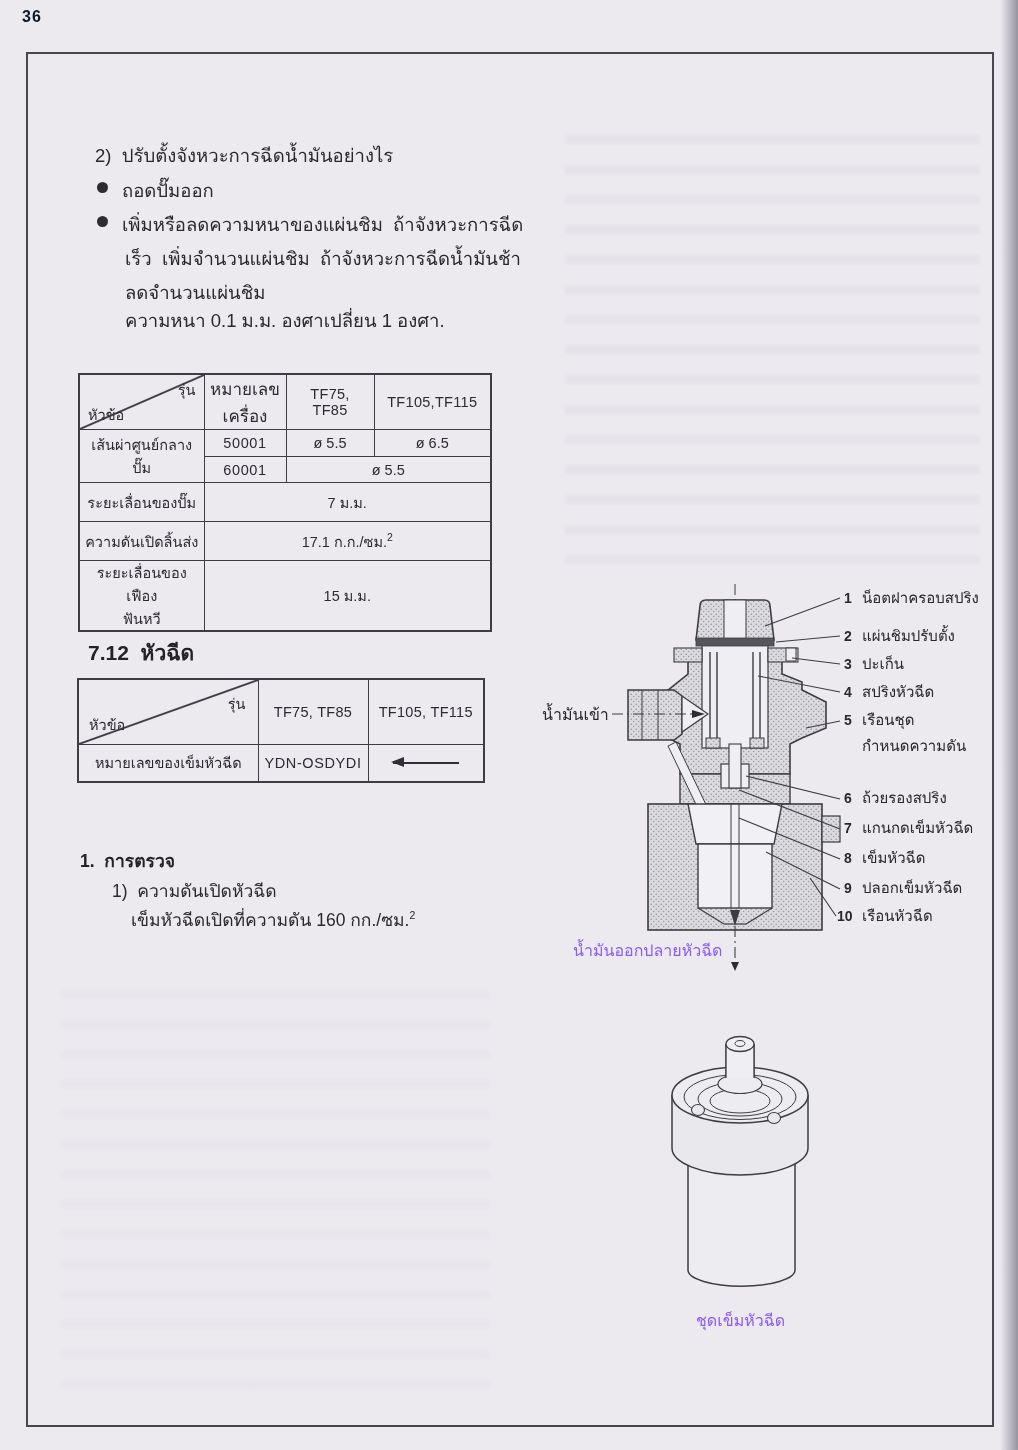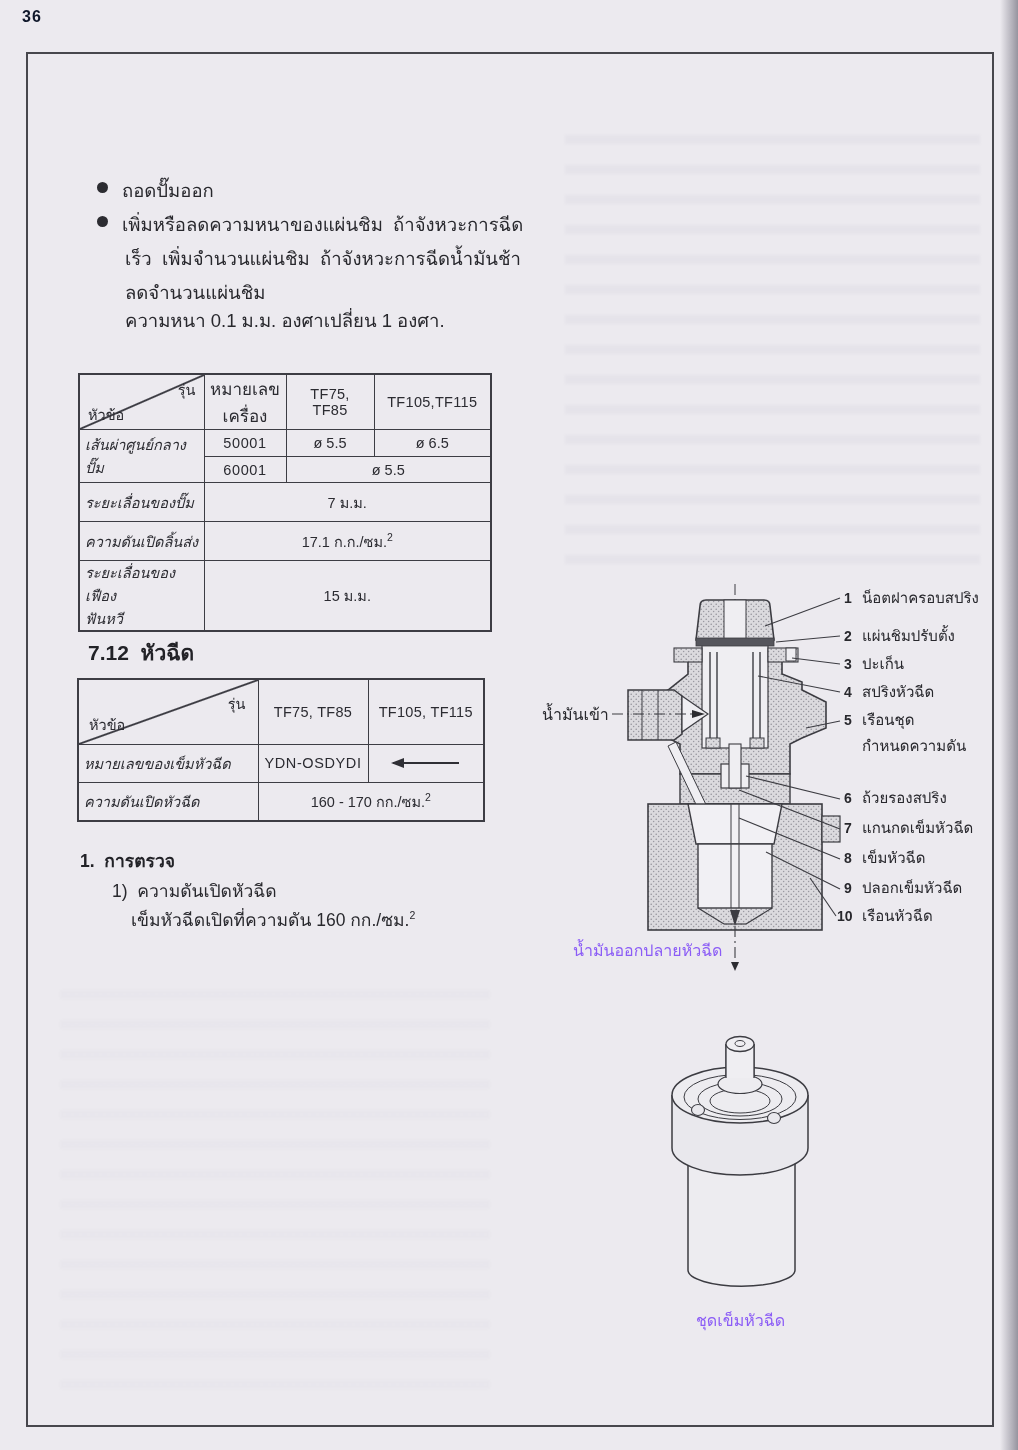--- a/index.html
+++ b/index.html
@@ -19,21 +19,21 @@
   .page-number { position:absolute; left:22px; top:8px; font-size:16px; font-weight:bold; color:#0f172a; letter-spacing:1px; }
 
   .line { position:absolute; white-space:pre; font-size:18.5px; color:#28282d; }
   .dot { position:absolute; width:11px; height:11px; border-radius:50%; background:#2c2c31; }
   .heading { position:absolute; white-space:pre; font-weight:bold; color:#222227; }
   sup { font-size:10.5px; }
 
   table.spec-table { position:absolute; border-collapse:collapse; table-layout:fixed; border:2.5px solid #3d3d44; }
   table.spec-table td { border:1.7px solid #3d3d44; font-size:14.5px; padding:0 5px; color:#2b2b31; overflow:hidden; }
   td.center { text-align:center; }
-  td.label  { text-align:left; padding-left:8px;font-style:italic; }
+  td.label  { text-align:center; padding-left:8px; }
   td.model  { font-size:15.5px; letter-spacing:0.3px; }
   td.corner { position:relative;
     background-image:linear-gradient(to bottom right, transparent calc(50% - 1.5px), #3d3d44 calc(50% - 0.4px), #3d3d44 calc(50% + 0.4px), transparent calc(50% + 1.5px)); }
   td.corner .c-top { position:absolute; top:3px; right:8px; }
   td.corner .c-bottom { position:absolute; bottom:3px; left:8px; }
   #t2 td.corner .c-top { top:12px; right:12px; }
   #t2 td.corner .c-bottom { bottom:8px; left:10px; }
   .mono-id { font-size:13.5px; letter-spacing:0.6px; }
 
   .arrow-left { position:relative; width:66px; height:2px; background:#2f2f35; margin:6px auto; }
@@ -53,20 +53,21 @@
 
 <div class="page">
 
   <div class="ghost" style="left:565px; top:135px; width:415px; height:430px;"></div>
   <div class="ghost" style="left:60px; top:990px; width:430px; height:400px; opacity:0.3;"></div>
   <div class="edge-right"></div>
 
   <div class="page-number">36</div>
   <div class="frame"></div>
 
+  <div class="line" style="left:95px; top:141px;">2)  ปรับตั้งจังหวะการฉีดน้ำมันอย่างไร</div>
   <span class="dot" style="left:97px; top:182px;"></span>
   <div class="line" style="left:122px; top:176px;">ถอดปั๊มออก</div>
   <span class="dot" style="left:97px; top:216px;"></span>
   <div class="line" style="left:122px; top:210px;">เพิ่มหรือลดความหนาของแผ่นชิม  ถ้าจังหวะการฉีด</div>
   <div class="line" style="left:125px; top:244px;">เร็ว  เพิ่มจำนวนแผ่นชิม  ถ้าจังหวะการฉีดน้ำมันช้า</div>
   <div class="line" style="left:125px; top:278px;">ลดจำนวนแผ่นชิม</div>
   <div class="line" style="left:125px; top:306px;">ความหนา 0.1 ม.ม. องศาเปลี่ยน 1 องศา.</div>
 
   <table class="spec-table" id="t1" style="left:78px; top:373px; width:412px;">
     <colgroup>
@@ -134,26 +135,20 @@
       </td>
       <td class="center model">TF75, TF85</td>
       <td class="center model">TF105, TF115</td>
     </tr>
     <tr style="height:38px">
       <td class="label">หมายเลขของเข็มหัวฉีด</td>
       <td class="center mono-id">YDN-OSDYDI</td>
       <td>
             <div class="arrow-left"></div>
           </td>
-    </tr>
-    <tr style="height:39px">
-      <td class="label">ความดันเปิดหัวฉีด</td>
-      <td colspan="2" class="center">
-        <span>160 - 170 กก./ซม.</span><sup>2</sup>
-      </td>
     </tr>
   </tbody>
     </table>
 
   <div class="heading" style="left:80px; top:847px; font-size:17.5px;">1.  การตรวจ</div>
   <div class="line" style="left:112px; top:877px; font-size:17.5px;">1)  ความดันเปิดหัวฉีด</div>
   <div class="line" style="left:131px; top:906px; font-size:17.5px;"><span>เข็มหัวฉีดเปิดที่ความดัน 160 กก./ซม.</span><sup>2</sup></div>
 
   <svg style="position:absolute; left:540px; top:578px;" width="450" height="400" viewBox="0 0 450 400">
     <defs>

